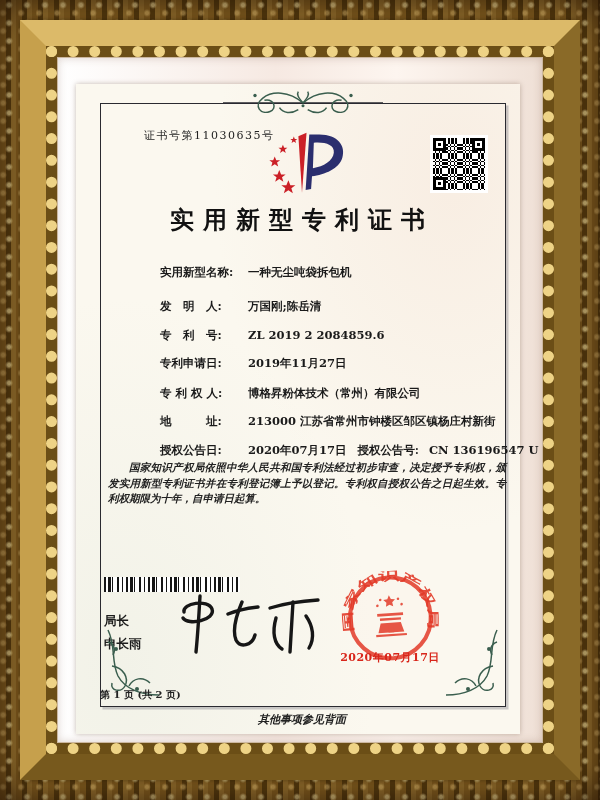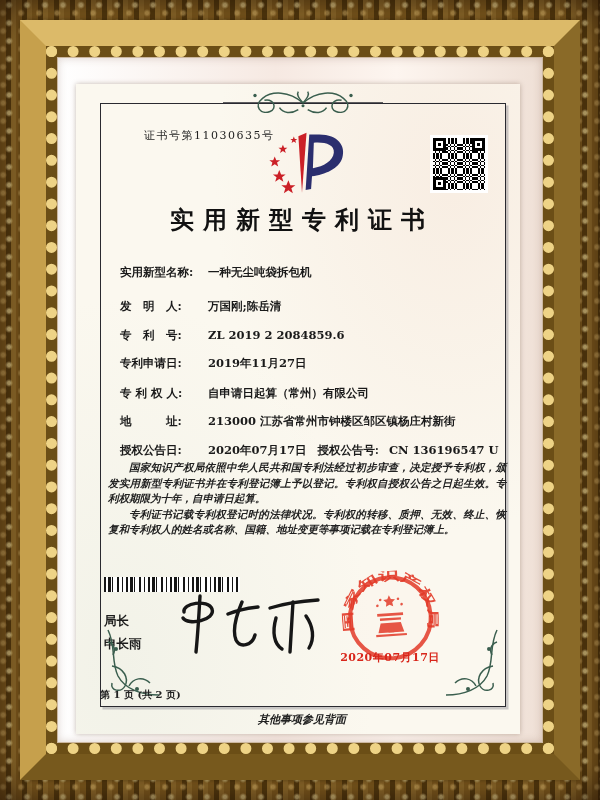--- a/index.html
+++ b/index.html
@@ -33,21 +33,21 @@
   .paper *{position:absolute;}
 
   .inner-border{left:24px;top:19px;width:404px;height:602px;
     border:1.6px solid #2a2a30;box-shadow:2.5px 2.5px 0 rgba(60,60,80,.25);}
 
   .cert-no{left:44px;top:44px;font-size:11px;letter-spacing:1.5px;color:#222;white-space:nowrap;margin-left:24px;}
   .title{left:24px;top:120px;width:404px;text-align:center;font-size:24px;font-weight:bold;
     letter-spacing:9px;color:#111;white-space:nowrap;}
 
   .row{left:44px;height:16px;font-size:11.5px;font-weight:600;color:#1a1a1a;white-space:nowrap;}
-  .row .lbl{position:static;display:inline-block;min-width:84px;}
+  .row .lbl{position:static;display:inline-block;min-width:84px;margin-left:40px;}
   .row .val{position:static;}
   .row .lbl2{position:static;margin-left:7px;font-family:Liberation Serif, serif;}
   .row .val2{position:static;margin-left:6px;}
 
   .paras{left:32px;top:376px;width:398px;height:152px;font-size:10.5px;line-height:15.5px;
     font-style:italic;color:#222;}
   .paras p{position:static;margin:0;text-indent:2em;text-align:justify;font-weight:600;}
 
   .barcode{left:28px;top:493px;width:136px;height:15px;background:
     repeating-linear-gradient(90deg,#151515 0 2px,#fff 2px 4px,#151515 4px 7px,#fff 7px 8px,
@@ -148,36 +148,35 @@
     <div class="row" style="top:244px">
       <span class="lbl">专　利　号:</span>
       <span class="val">ZL 2019 2 2084859.6</span>
     </div>
     <div class="row" style="top:272px">
       <span class="lbl">专利申请日:</span>
       <span class="val">2019年11月27日</span>
     </div>
     <div class="row" style="top:302px">
       <span class="lbl">专 利 权 人:</span>
-      <span class="val">自申请日起算（常州）有限公司</span>
+      <span class="val">博格昇粉体技术（常州）有限公司</span>
     </div>
     <div class="row" style="top:330px">
       <span class="lbl">地　　　址:</span>
       <span class="val">213000 江苏省常州市钟楼区邹区镇杨庄村新街</span>
     </div>
     <div class="row" style="top:359px">
       <span class="lbl">授权公告日:</span>
       <span class="val">2020年07月17日</span>
       <span class="lbl2">授权公告号:</span>
       <span class="val2">CN 136196547 U</span>
     </div>
 
     <div class="paras">
       <p>国家知识产权局依照中华人民共和国专利法经过初步审查，决定授予专利权，颁发实用新型专利证书并在专利登记簿上予以登记。专利权自授权公告之日起生效。专利权期限为十年，自申请日起算。</p>
-      <p>专利证书记载专利权登记时的法律状况。专利权的转移、质押、无效、终止、恢复和专利权人的姓名或名称、国籍、地址变更等事项记载在专利登记簿上。</p>
     </div>
 
     <div class="barcode"></div>
 
     <div class="signer-title">局长</div>
     <div class="signer-name">申长雨</div>
 
     <svg class="signature" viewBox="0 0 175 78">
       <g stroke="#161616" stroke-width="3.4" fill="none" stroke-linecap="round" stroke-linejoin="round">
         <path d="M38,8 C37,26 36,44 34,64"></path>

